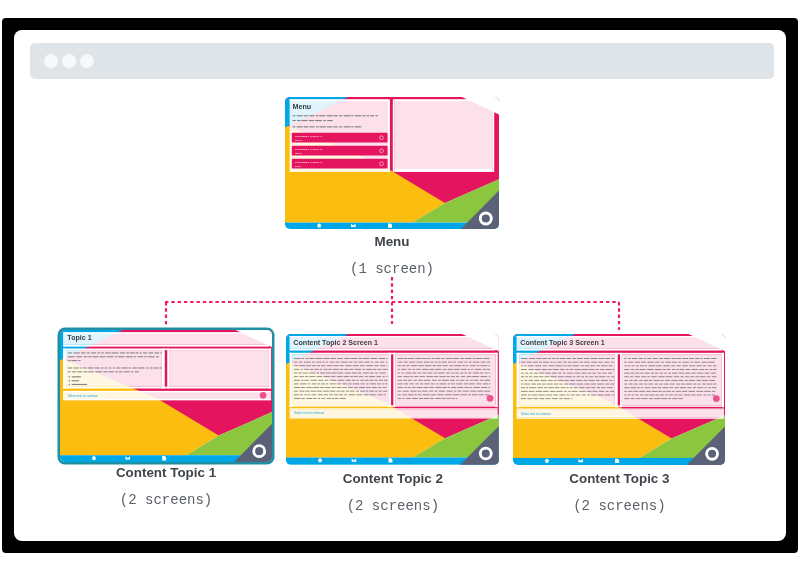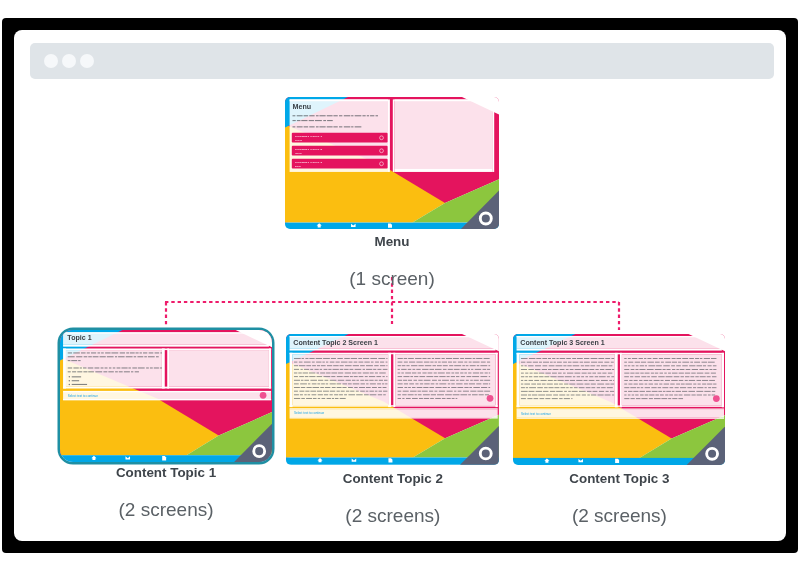--- a/index.html
+++ b/index.html
@@ -3,25 +3,25 @@
 <meta charset="utf-8">
 <style>
   html,body{margin:0;padding:0;}
   body{width:800px;height:570px;background:#ffffff;font-family:"Liberation Sans",sans-serif;overflow:hidden;}
   .frame{position:absolute;left:2px;top:18px;width:796px;height:535px;background:#000;border-radius:4px;box-sizing:border-box;}
   .screen{position:absolute;left:12px;top:12px;width:772px;height:511px;background:#fff;border-radius:8px;overflow:hidden;}
   .chrome{position:absolute;left:16px;top:13px;width:744px;height:36px;background:#dfe4e8;border-radius:5px;}
   .dot{position:absolute;top:11px;width:14px;height:14px;border-radius:50%;background:#f6f8fa;}
   .canvas{position:absolute;left:0;top:0;width:800px;height:570px;}
   .node{position:absolute;border-radius:5px;overflow:hidden;}
-  .node.sel{box-shadow:0 0 0 2.5px #1f8fa3;border-radius:13px;}
+  .node.sel{box-shadow:0 0 0 2.5px #1f8fa3;}
   .thumb-svg{display:block;width:100%;height:100%;}
   .node-label{position:absolute;text-align:center;color:#3f454b;}
   .node-title{font-weight:bold;font-size:13.4px;}
-  .node-sub{font-size:19px;color:#5b6166;margin-top:19px;}
+  .node-sub{font-size:14px;color:#5b6166;margin-top:12px;font-family:Liberation Mono, monospace;}
   text{font-family:"Liberation Sans",sans-serif;}
   .scr-heading{font-size:7.15px;fill:#3a4046;font-weight:bold;}
   .btn-lbl{font-size:2.55px;fill:#ffffff;font-weight:bold;letter-spacing:.3px;}
   .btn-sub{font-size:2.5px;fill:#ffffff;}
   .link-text{font-size:3.1px;fill:#1aa3e8;}
 </style>
 </head>
 <body>
 
 <div class="frame">

